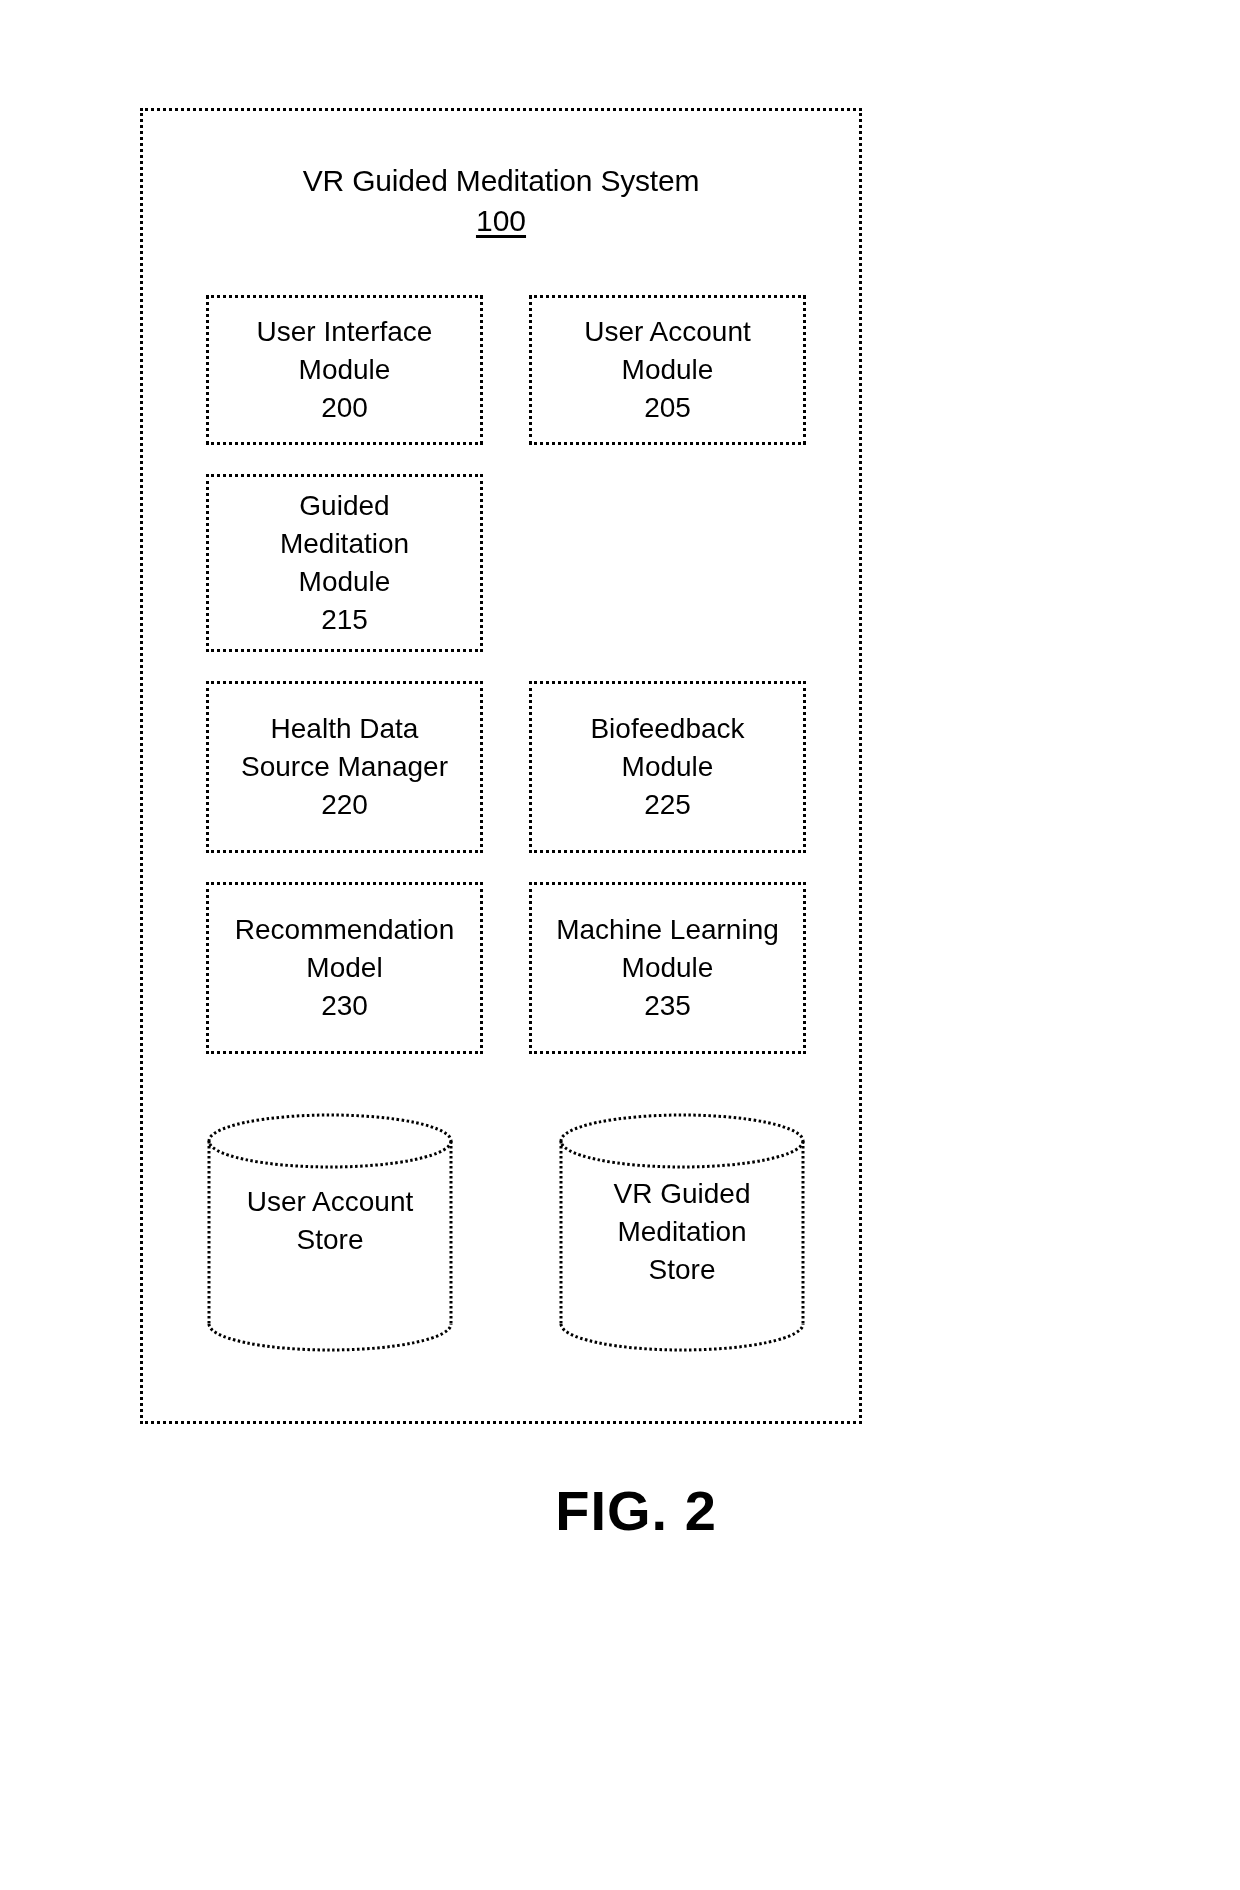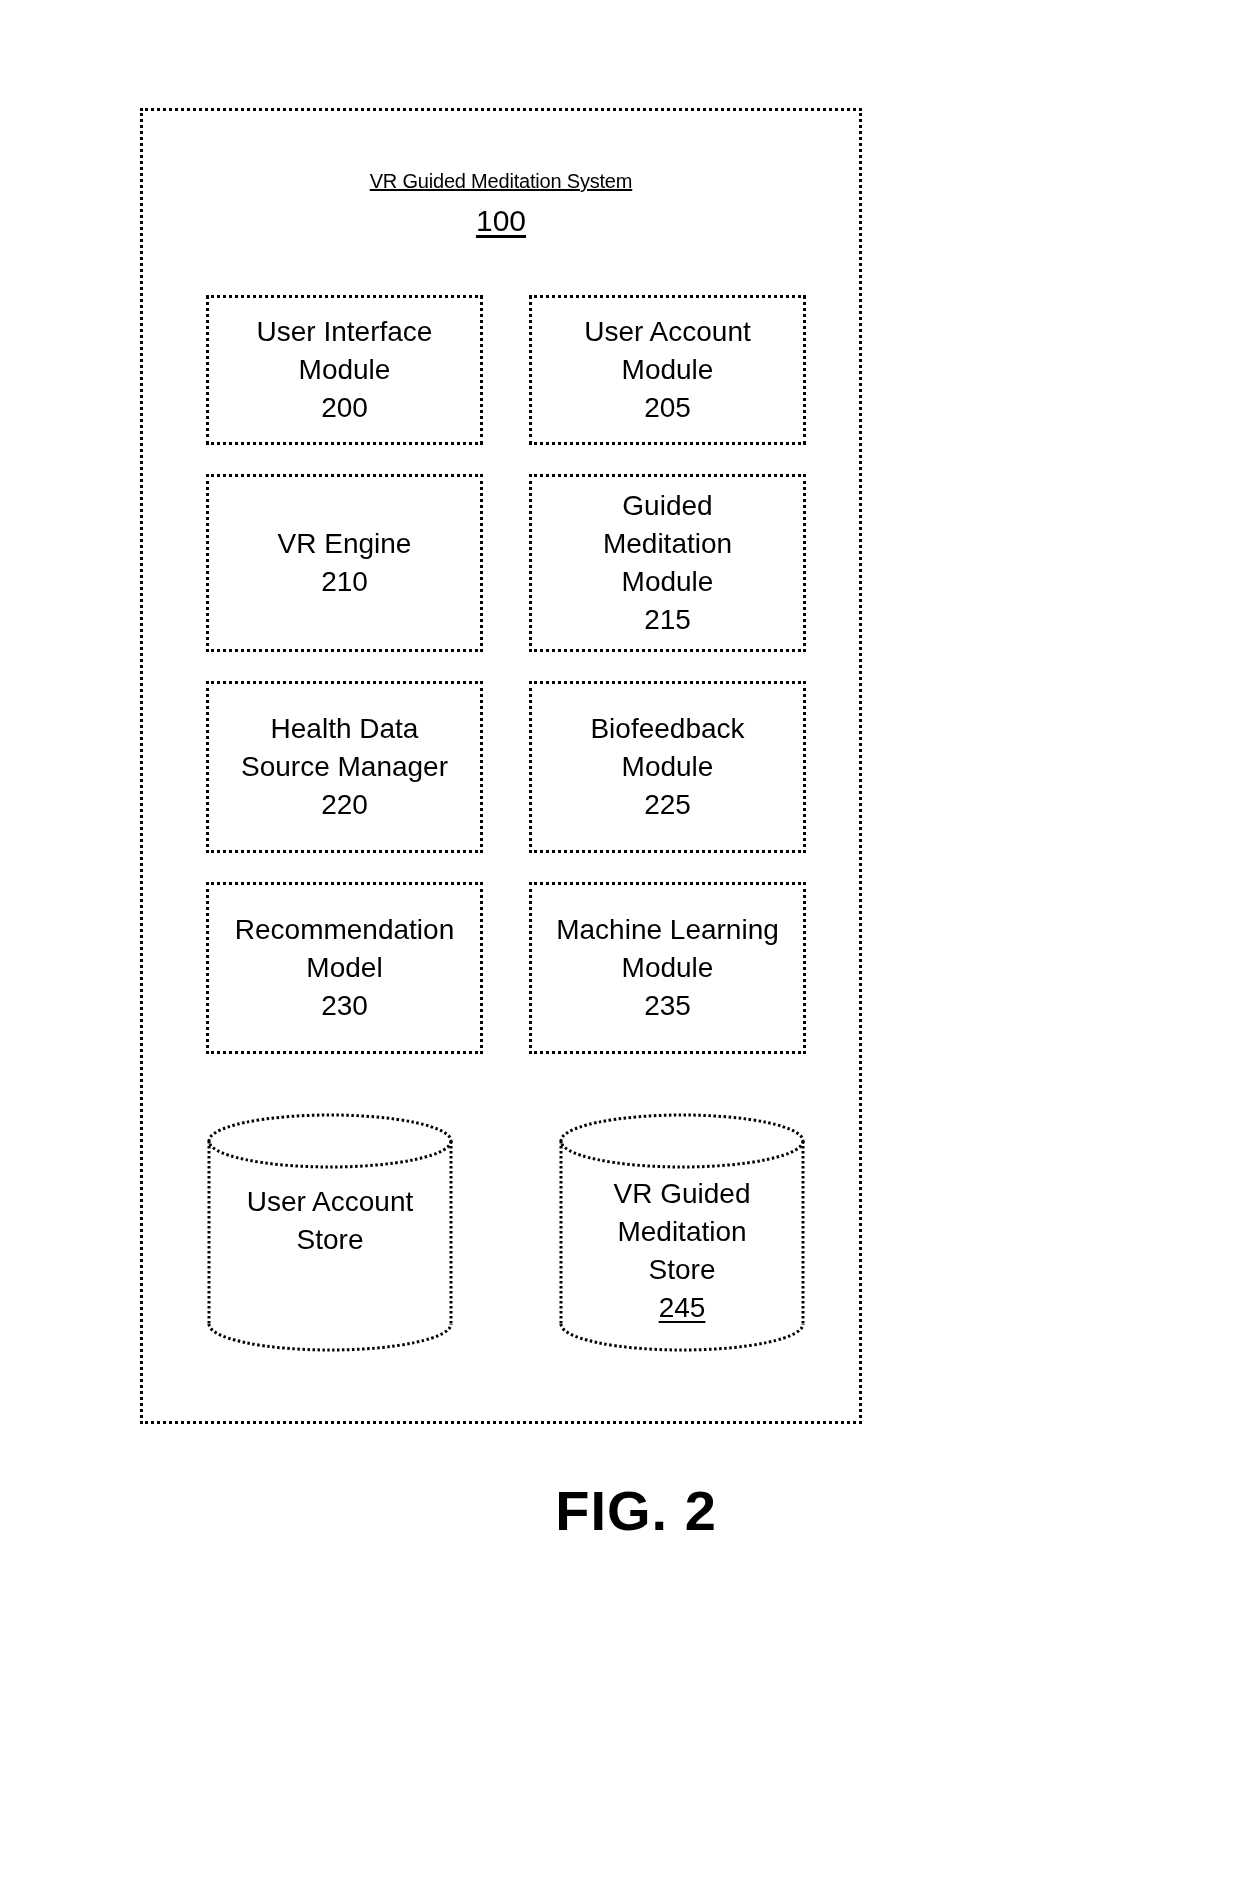--- a/index.html
+++ b/index.html
@@ -29,25 +29,24 @@
 
   
   #system-title-block {
     position: absolute;
     left: 0;
     top: 50px;
     width: 100%;
     text-align: center;
   }
   #system-title {
-    font-size: 20px;
+    font-size: 30px;
     line-height: 40px;
     letter-spacing: -0.2px;
     white-space: nowrap;
-    text-decoration: underline;
   }
   #system-ref {
     font-size: 30px;
     line-height: 40px;
     text-decoration: underline;
     text-underline-offset: 4px;
   }
 
   
   #module-grid {
@@ -159,24 +158,20 @@
         <div class="ref">200</div>
       </div>
       <div class="module-box">
         <div class="line">User Account</div>
         <div class="line">Module</div>
         <div class="ref">205</div>
       </div>
     </div>
 
     <div class="module-row row-h-2">
-      <div class="module-box">
-        <div class="line">VR Engine</div>
-        <div class="ref">210</div>
-      </div>
       <div class="module-box">
         <div class="line">Guided</div>
         <div class="line">Meditation</div>
         <div class="line">Module</div>
         <div class="ref">215</div>
       </div>
     </div>
 
     <div class="module-row row-h-3">
       <div class="module-box">
@@ -225,21 +220,20 @@
       <svg class="cyl-svg" viewBox="0 0 248 243" preserveAspectRatio="none">
         <path d="M3,30 L3,213" fill="none" stroke="#000" stroke-width="3" stroke-dasharray="2.5,2.5" stroke-linecap="butt"></path>
         <path d="M245,30 L245,213" fill="none" stroke="#000" stroke-width="3" stroke-dasharray="2.5,2.5" stroke-linecap="butt"></path>
         <ellipse cx="124" cy="30" rx="121" ry="26" fill="none" stroke="#000" stroke-width="3" stroke-dasharray="2.5,2.5"></ellipse>
         <path d="M3,213 A121,26 0 0 0 245,213" fill="none" stroke="#000" stroke-width="3" stroke-dasharray="2.5,2.5"></path>
       </svg>
       <div class="cyl-label tall">
         <div class="line">VR Guided</div>
         <div class="line">Meditation</div>
         <div class="line">Store</div>
-        <div class="ref">245</div>
       </div>
     </div>
 
   </div>
 
 </div>
 
 <div id="figure-caption">FIG. 2</div>
 
 </body></html>

